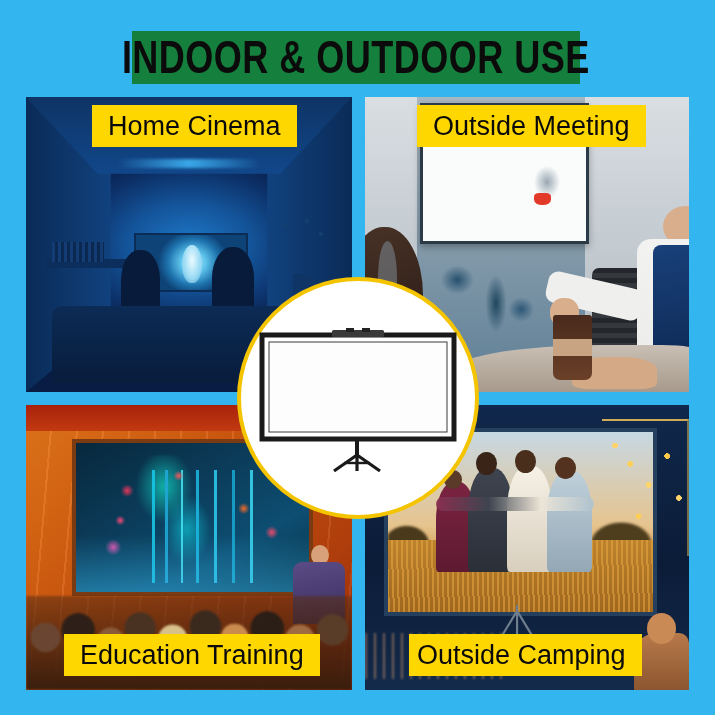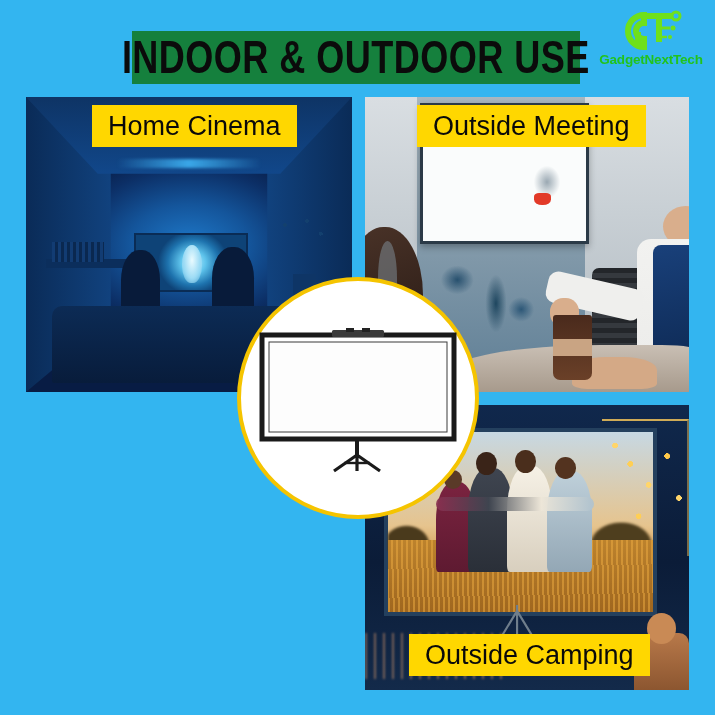--- a/index.html
+++ b/index.html
@@ -49,21 +49,21 @@
 
   .tile-label {
     position:absolute; background:#FFD700; z-index:6;
     display:flex; align-items:center; justify-content:center;
     padding:0 16px; height:42px;
     font-size:27px; color:#0A0A0A; white-space:nowrap;
   }
   #label-home   { left:66px;  top:8px;  }
   #label-office { left:52px;  top:8px;  }
   #label-edu    { left:38px;  bottom:14px; }
-  #label-camp   { left:44px;  bottom:14px; }
+  #label-camp   { left:44px;  bottom:14px;padding-left:8px; }
 
   
   .hc-bg {
     position:absolute; inset:0;
     background:
       radial-gradient(ellipse 46% 34% at 50% 50%, #1E78C8 0%, #14559B 40%, #0C2F66 75%, #081C44 100%),
       linear-gradient(180deg,#0A2550,#061833);
   }
   .hc-ceil {
     position:absolute; left:0; top:0; width:100%; height:26%;
@@ -322,34 +322,20 @@
 </style>
 </head>
 <body>
 
 <div id="header">
 
   <div id="title-banner">
     <span id="title-text">INDOOR &amp; OUTDOOR USE</span>
   </div>
 
-  <div id="brand">
-    <svg id="brand-mark" viewBox="0 0 74 46">
-      <path d="M30 7 A15 15 0 1 0 30 39 L30 31 A8 8 0 1 1 30 15 Z" fill="none" stroke="#6FE01B" stroke-width="6"></path>
-      <path d="M24 24 L24 40" stroke="#6FE01B" stroke-width="6" fill="none"></path>
-      <path d="M32 8 L58 8" stroke="#6FE01B" stroke-width="6" fill="none"></path>
-      <path d="M45 8 L45 34" stroke="#6FE01B" stroke-width="6" fill="none"></path>
-      <circle cx="62" cy="8" r="4" fill="none" stroke="#6FE01B" stroke-width="3"></circle>
-      <path d="M45 20 L56 20" stroke="#6FE01B" stroke-width="3" fill="none"></path>
-      <circle cx="59" cy="20" r="2.5" fill="#6FE01B"></circle>
-      <path d="M45 29 L53 29" stroke="#6FE01B" stroke-width="2.5" fill="none"></path>
-      <circle cx="56" cy="29" r="2" fill="#6FE01B"></circle>
-    </svg>
-    <div id="brand-name">GadgetNextTech</div>
-  </div>
 </div>
 
 <div id="grid">
 
   <div class="tile" id="tile-home">
     <div class="tile-art">
       <div class="hc-bg"></div>
       <div class="hc-wall-l"></div>
       <div class="hc-wall-r"></div>
       <div class="hc-ceil"></div>
@@ -381,20 +367,37 @@
       <div class="of-arm"></div>
       <div class="of-hand"></div>
       <div class="of-headL"></div>
       <div class="of-table"></div>
       <div class="of-hand2"></div>
       <div class="of-cup"></div>
     </div>
     <div class="tile-label" id="label-office">Outside Meeting</div>
   </div>
 
+  <div class="tile" id="tile-edu">
+    <div class="tile-art">
+      <div class="ed-bg"></div>
+      <div class="ed-panels"></div>
+      <div class="ed-topbar"></div>
+      <div class="ed-screen">
+        <div class="ed-map"></div>
+        <div class="ed-bars"></div>
+        <div class="ed-dots"></div>
+        <div class="ed-glow"></div>
+      </div>
+      <div class="ed-presenter-h"></div>
+      <div class="ed-presenter-b"></div>
+      <div class="ed-crowd"></div>
+    </div>
+    <div class="tile-label" id="label-edu">Education Training</div>
+  </div>
 
   <div class="tile" id="tile-camp">
     <div class="tile-art">
       <div class="cp-bg"></div>
       <div class="cp-dist"></div>
       <div class="cp-screen">
         <div class="cp-tree"></div>
         <div class="cp-field"></div>
         <div class="cp-f cp-f1"></div>
         <div class="cp-f cp-f2"></div>

